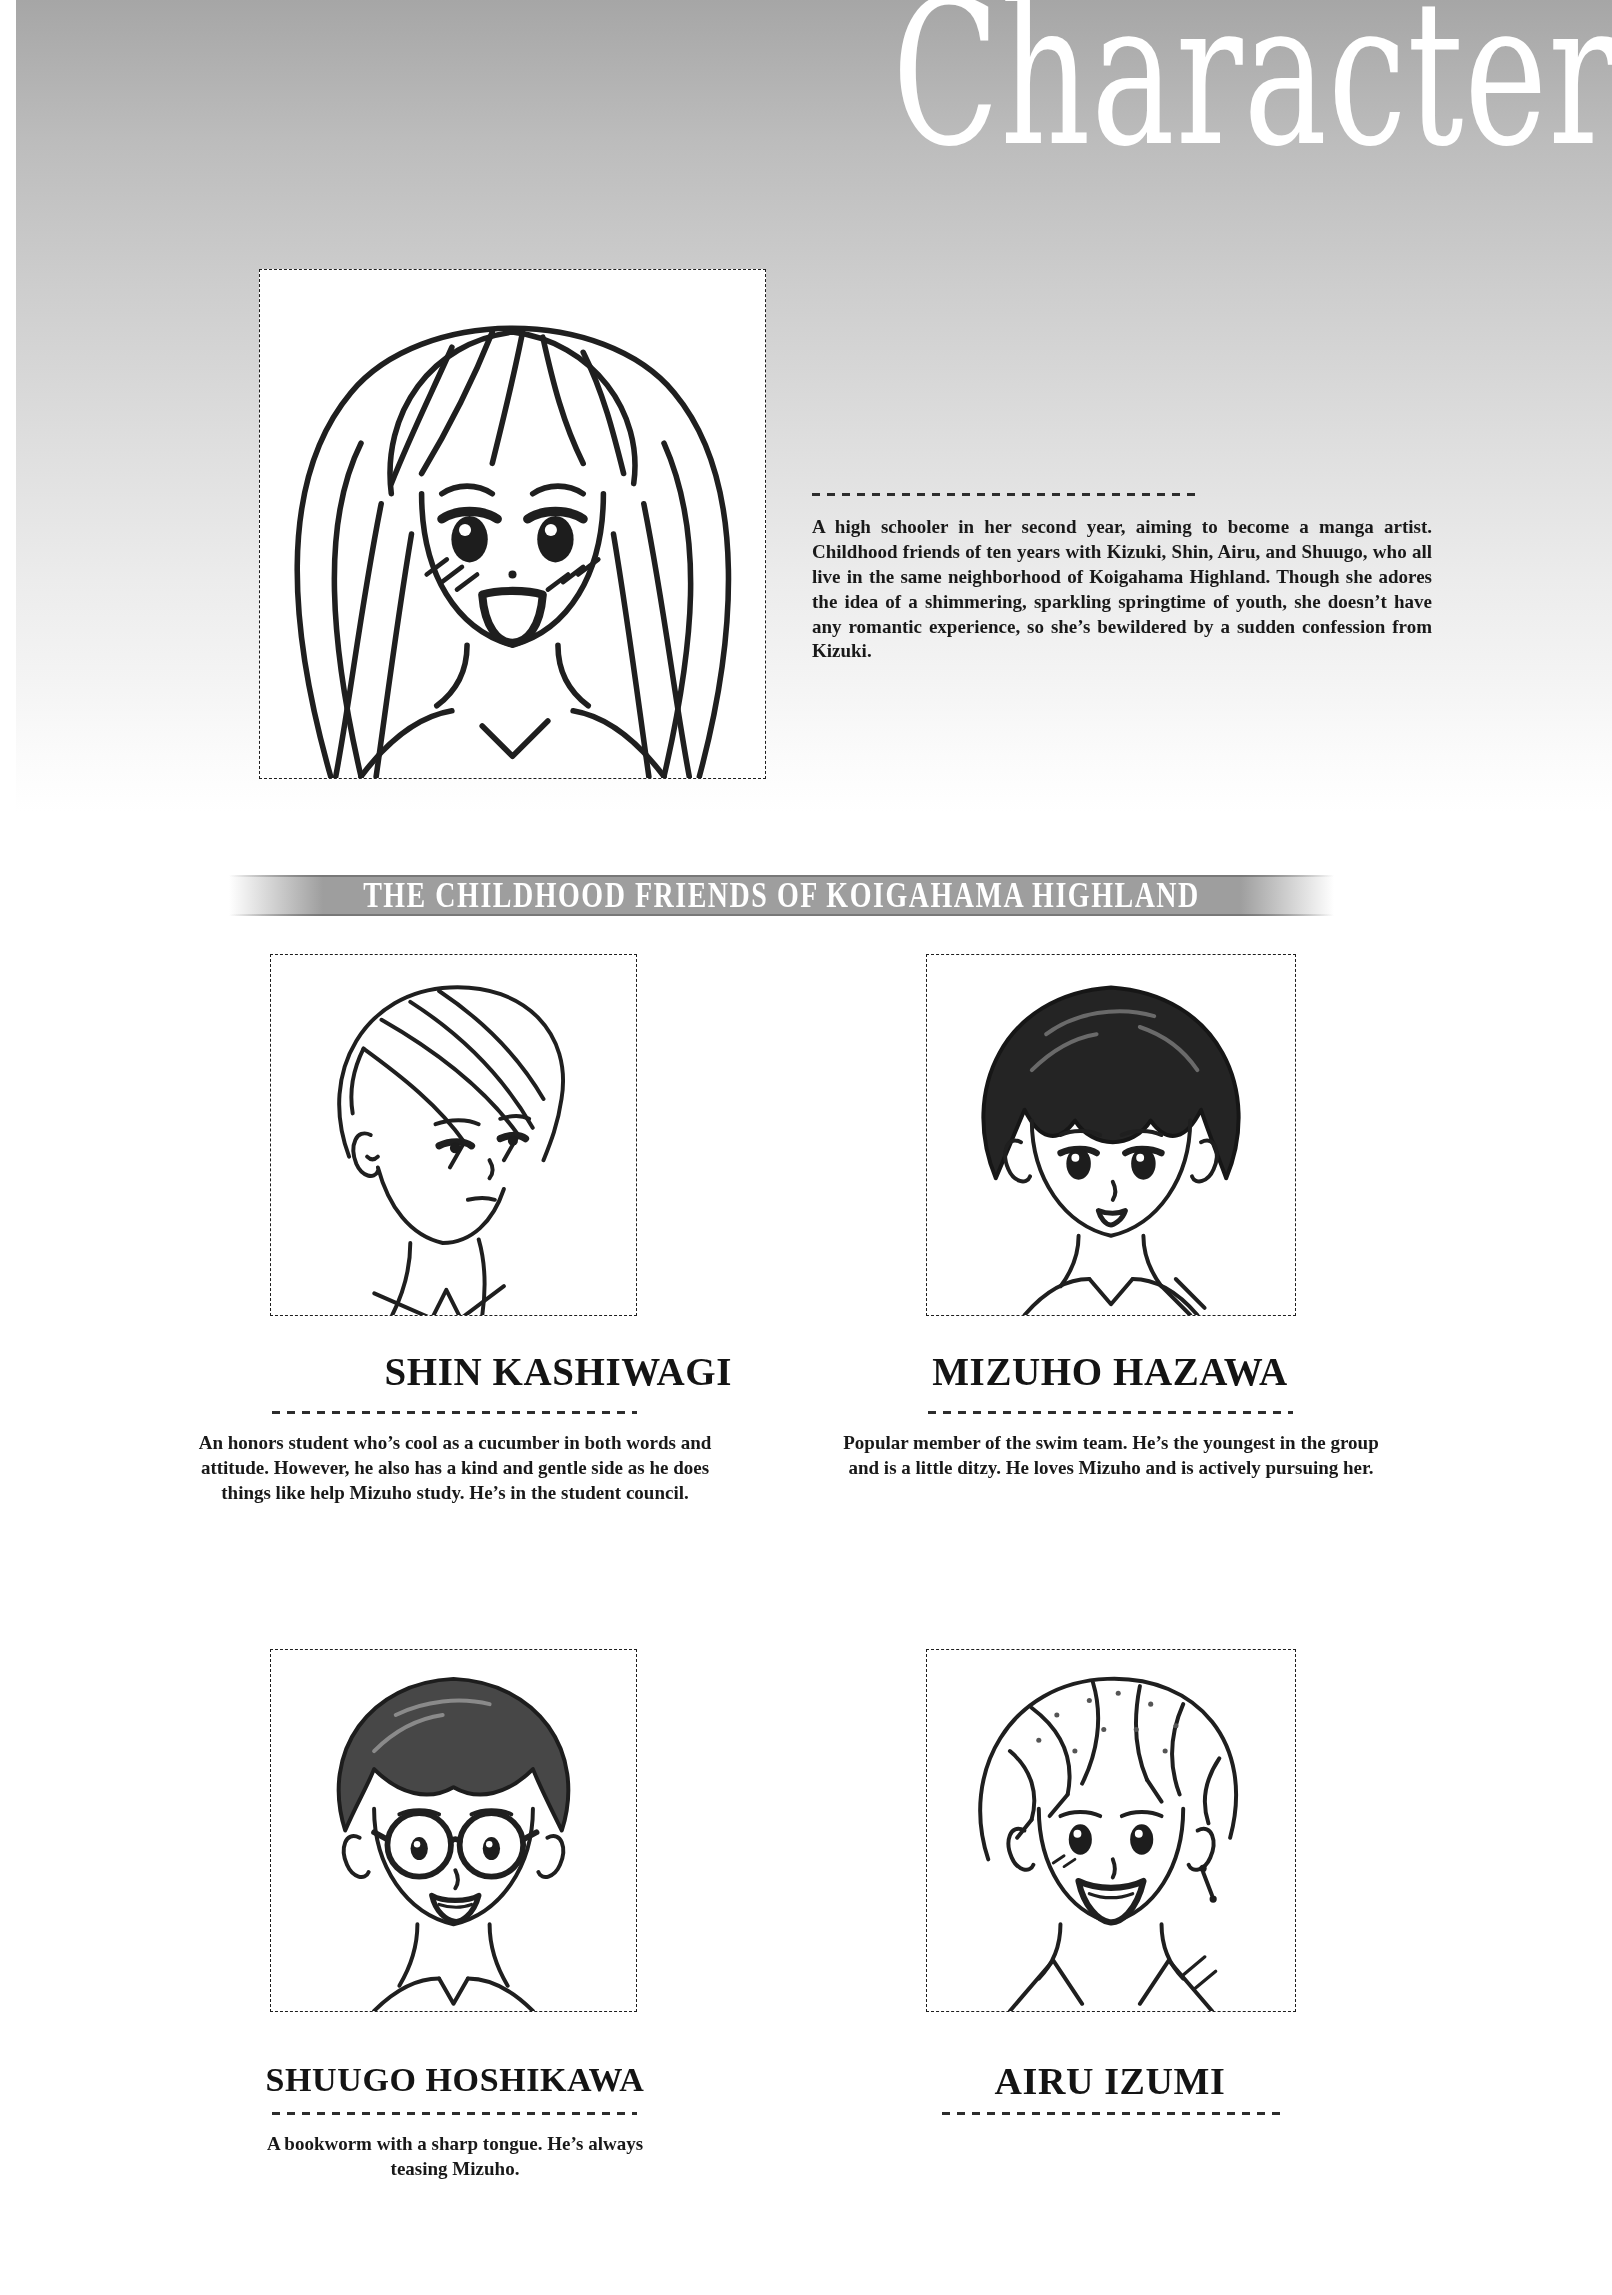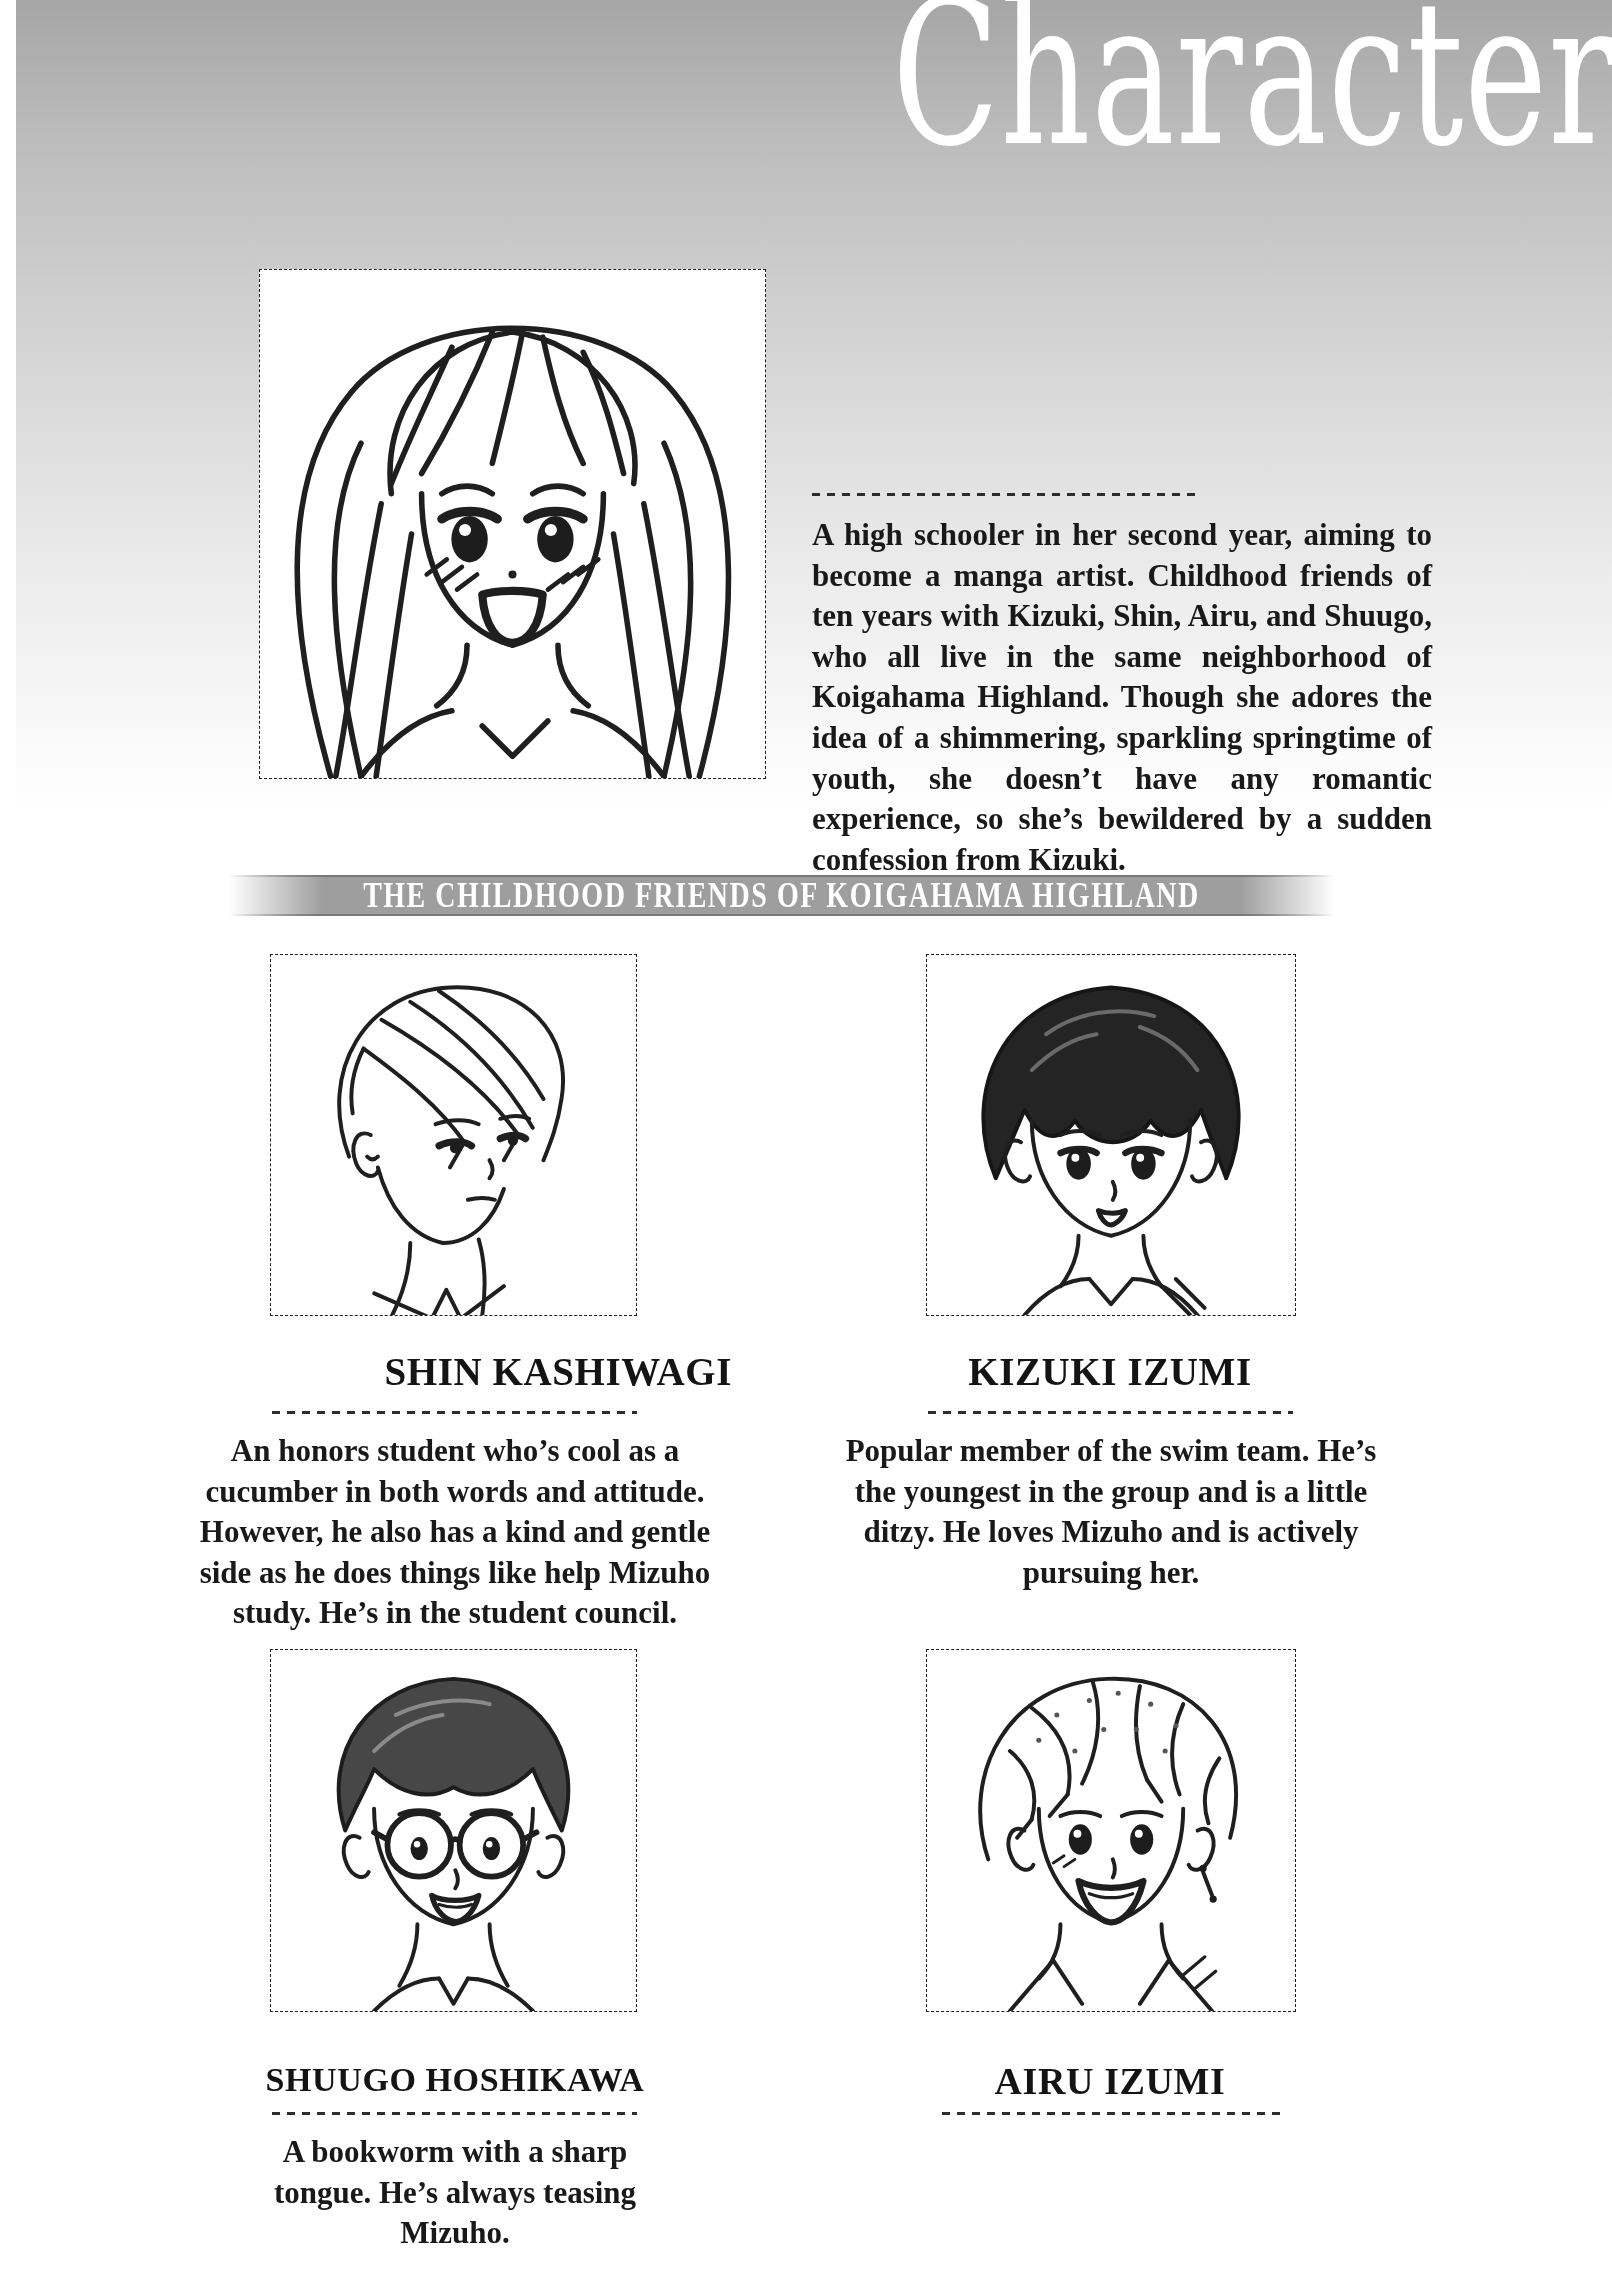--- a/index.html
+++ b/index.html
@@ -33,21 +33,21 @@
     position:absolute; font-weight:700; color:#141414;
     letter-spacing:0.6px; line-height:1.08; white-space:nowrap;
   }
   .center{text-align:center;}
   .dashline{
     position:absolute; height:2.5px;
     background:repeating-linear-gradient(90deg,#2d2d2d 0 8.2px,transparent 8.2px 15px);
   }
   .char-para{
     position:absolute; font-weight:700; color:#191919;
-    font-size:31px; line-height:1.31;
+    font-size:19px; line-height:1.31;
   }
   .banner{
     position:absolute; top:875px; left:213px; width:1105px; height:41px;
     background:linear-gradient(90deg, rgba(158,158,158,0) 0px, #9e9e9e 94px,
                #9e9e9e calc(100% - 94px), rgba(158,158,158,0) 100%);
   }
   .banner::before,.banner::after{
     content:""; position:absolute; left:0; right:0; height:1.9px;
     background:linear-gradient(90deg, rgba(118,118,118,0) 0px, #787878 94px,
                #787878 calc(100% - 94px), rgba(118,118,118,0) 100%);
@@ -169,21 +169,21 @@
         <path d="M41,78 C41,83 39,88 36,92"></path>
         <path d="M59,78 C59,83 61,88 64,92"></path>
         <path d="M26,100 C32,93 38,90 44,90"></path>
         <path d="M74,100 C68,93 62,90 56,90"></path>
         <path d="M44,90 L50,97 L56,90"></path>
         <path d="M64,92 L72,100"></path>
           <path d="M68,90 L76,98"></path>
       </g>
     </svg>
   </div>
-  <div class="char-name center" style="left:817px;top:1351px;width:554px;font-size:39px;">KIZUKI IZUMI</div>
+  <div class="char-name center" style="left:817px;top:1351px;width:554px;font-size:39px;">MIZUHO HAZAWA</div>
   <div class="dashline" style="left:912px;top:1411px;width:365px;"></div>
   <div class="char-para center" style="left:818px;top:1431px;width:554px;">Popular member of the swim team. He’s the youngest in the group and is a little ditzy. He loves Mizuho and is actively pursuing her.</div>
 
   <div class="portrait" style="left:254px;top:1649px;width:365px;height:361px;">
     <svg class="art" viewBox="0 0 100 100">
       <g class="ink">
         <path d="M20,50 C13,28 27,9 50,8 C73,9 87,28 80,50 C76,42 74,38 72,33 C65,40 57,42 50,38 C43,42 35,40 28,33 C26,38 23,43 20,50 Z" fill="#474747" stroke="#1d1d1d"></path>
         <path d="M34,18 C42,14 52,13 60,15" stroke="#8a8a8a"></path>
         <path d="M28,28 C34,22 40,19 47,18" stroke="#8a8a8a"></path>
         <path d="M24,52 C20,50 18.5,55 20.5,59.5 C22,63 25.5,64 26.5,61.5"></path>

